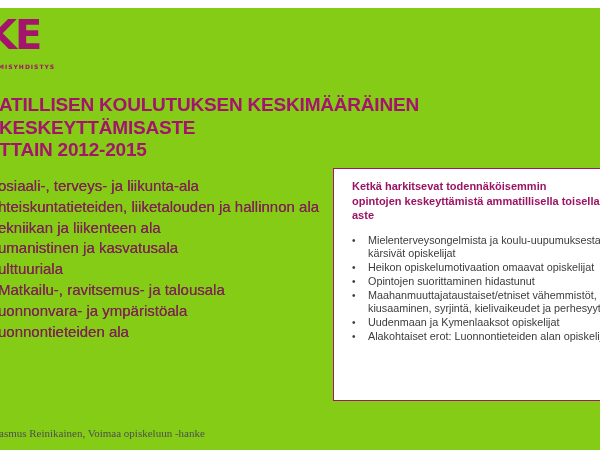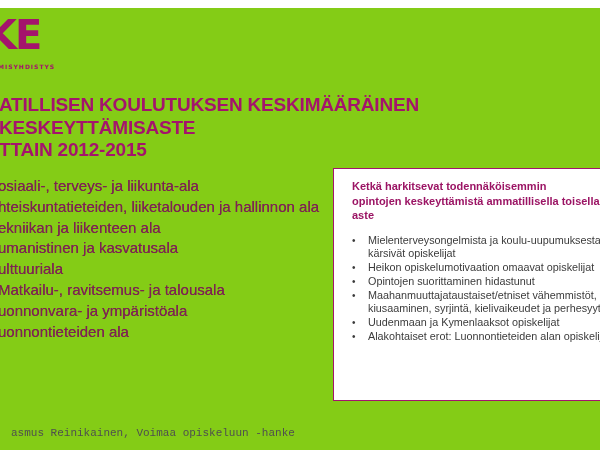--- a/index.html
+++ b/index.html
@@ -58,22 +58,21 @@
   }
   .bullet-dot{
     flex:0 0 16px;width:16px;font-size:10px;line-height:13.8px;color:#3b3b3b;
   }
   .bullet-text{white-space:pre-line;flex:1 1 auto;min-width:0;white-space:pre;}
 
   
   .footer{
     position:absolute;top:419px;left:-1px;
     font-size:11px;line-height:13px;color:#4f4f4f;white-space:nowrap;
-    font-family:Liberation Mono, monospace;
-    padding-left:12px;
+    font-family:Liberation Serif, serif;
   }
 
   
   .bottom-bar{
     position:absolute;top:443px;left:0;width:517px;height:7px;
     background:#A4146C;
   }
 </style>
 </head>
 <body>

